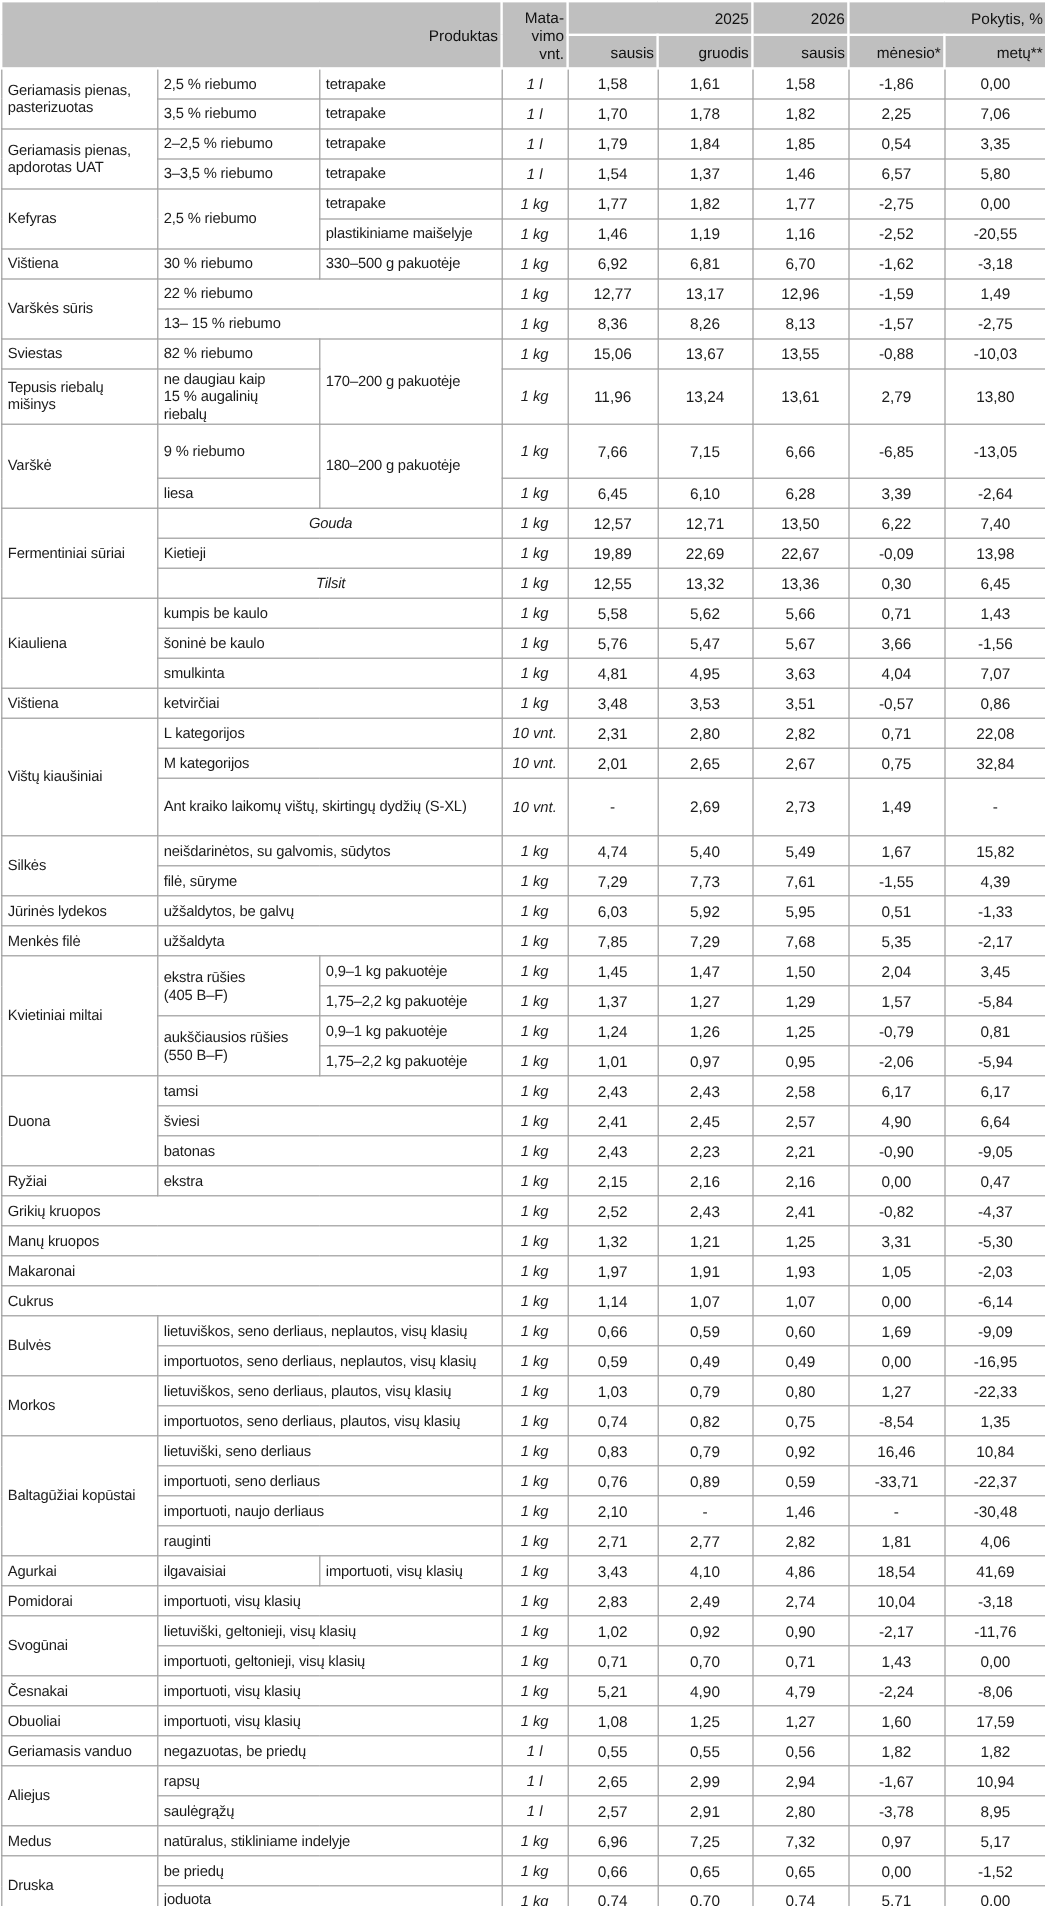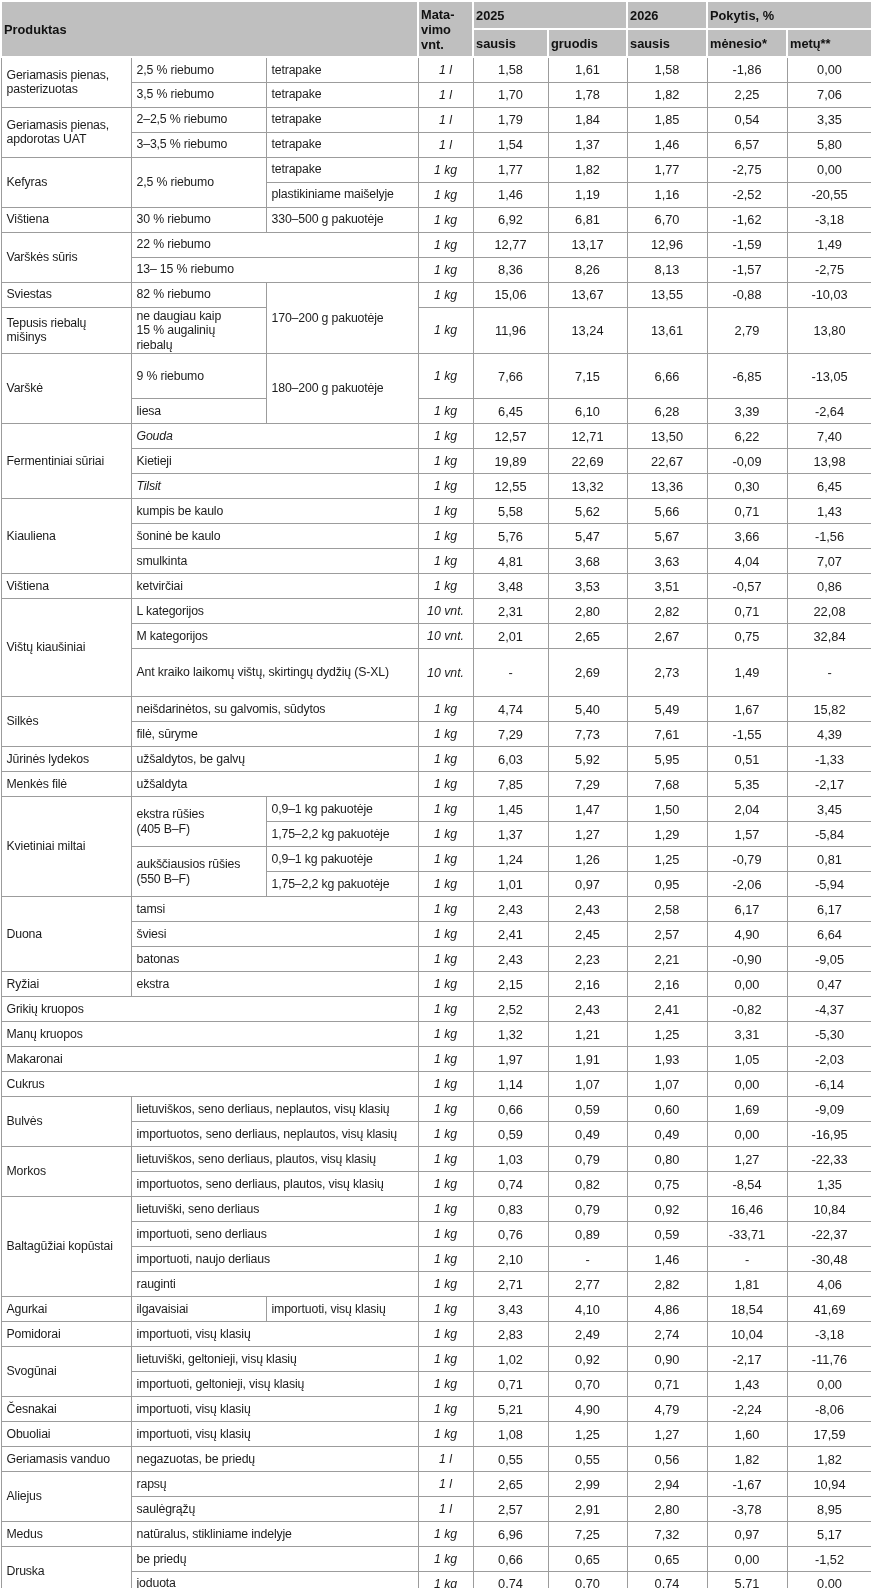--- a/index.html
+++ b/index.html
@@ -2,30 +2,30 @@
 <html lang="lt"><head>
 <meta charset="utf-8">
 <style>
   html,body{margin:0;padding:0;background:#fff;}
   body{font-family:"Liberation Sans","DejaVu Sans",sans-serif;color:#1c1c1c;}
   #price-table-wrap{width:871px;}
   table{border-collapse:collapse;table-layout:fixed;width:871px;
         border:1px solid #9c9c9c;border-bottom:3px solid #9c9c9c;}
   tr{height:25px;}
   thead tr{height:28px;}
-  th{background:#bfbfbf;border:2px solid #ffffff;font-weight:bold;
-     font-size:12.8px;text-align:left;vertical-align:middle;
+  th{background:#bfbfbf;border:2px solid #ffffff;font-weight:normal;
+     font-size:12.8px;text-align:right;vertical-align:middle;
      padding:1px 2px;white-space:pre-line;color:#111;}
   td{border:1px solid #9c9c9c;vertical-align:middle;box-sizing:border-box;
      padding:1px 3px;}
   td.p{text-align:left;font-size:12.3px;line-height:1.18;
        white-space:pre-line;letter-spacing:-0.15px;padding-left:5px;}
   td.u{text-align:center;font-size:12.3px;font-style:italic;}
   td.n{text-align:center;font-size:12.8px;}
-  td.i{font-style:italic;}
+  td.i{font-style:italic;text-align:center;}
 </style>
 </head>
 <body>
 
 <div id="price-table-wrap">
   <table>
     <colgroup>
         <col style="width: 130px;">
         <col style="width: 135px;">
         <col style="width: 152px;">
@@ -234,21 +234,21 @@
           <td class="n">5,76</td>
           <td class="n">5,47</td>
           <td class="n">5,67</td>
           <td class="n">3,66</td>
           <td class="n">-1,56</td>
         </tr>
         <tr>
           <td colspan="2" class="p">smulkinta</td>
           <td class="u">1 kg</td>
           <td class="n">4,81</td>
-          <td class="n">3,68</td>
+          <td class="n">4,95</td>
           <td class="n">3,63</td>
           <td class="n">4,04</td>
           <td class="n">7,07</td>
         </tr>
         <tr>
           <td class="p">Vištiena</td>
           <td colspan="2" class="p">ketvirčiai</td>
           <td class="u">1 kg</td>
           <td class="n">3,48</td>
           <td class="n">3,53</td>

